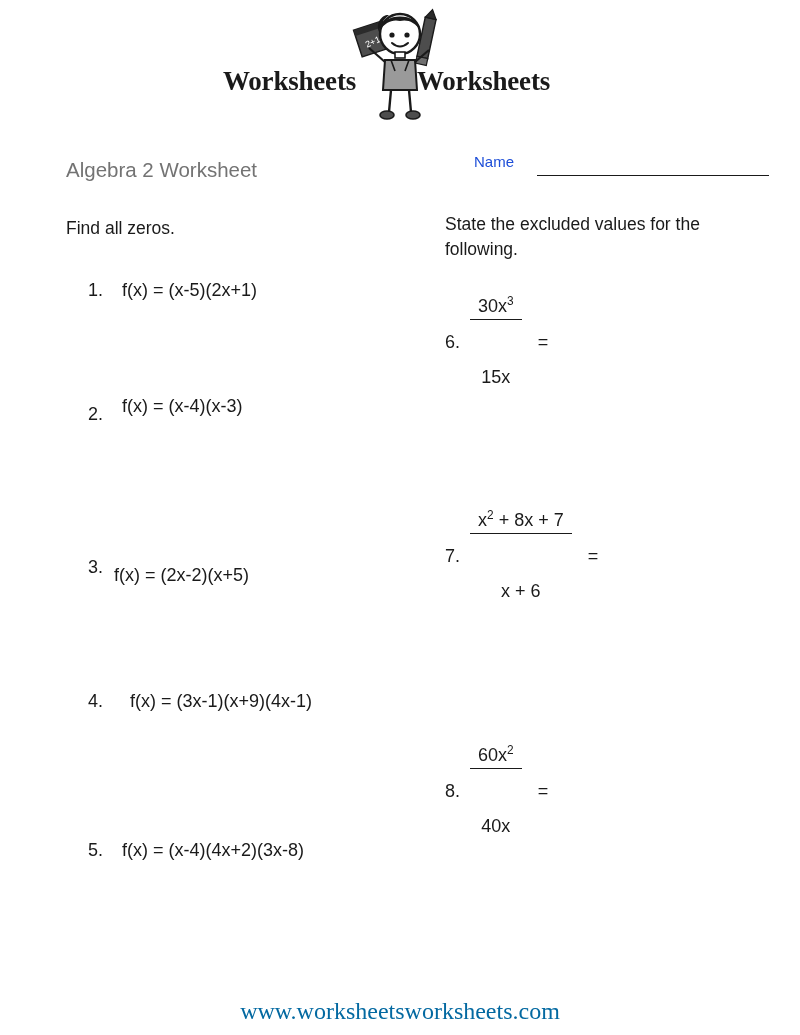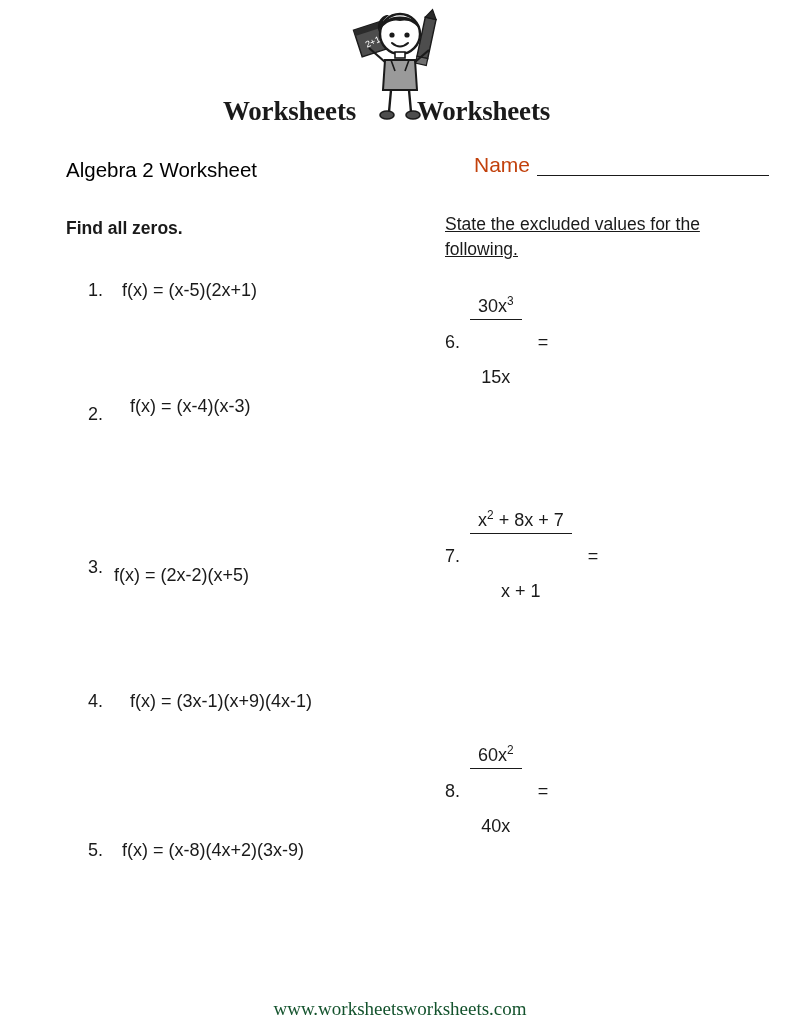--- a/index.html
+++ b/index.html
@@ -32,68 +32,67 @@
   }
   .logo-word {
     position: absolute;
     top: 58px;
     font-family: "Liberation Serif", serif;
     font-weight: bold;
     font-size: 27px;
     letter-spacing: -0.2px;
     color: #1a1a1a;
     white-space: nowrap;
-    margin-top: 30px;
   }
   .logo-word.left  { left: -12px; }
   .logo-word.right { left: 182px; }
 
   
   .mascot {
     position: absolute;
     left: 110px;
     top: 0px;
     width: 110px;
     height: 115px;
   }
 
   
   .worksheet-title {
     position: absolute;
     left: 66px;
     top: 158px;
     font-size: 20.5px;
-    color: #000000;
+    color: #737373;
     white-space: nowrap;
   }
   .name-label {
     position: absolute;
     left: 474px;
     top: 153px;
-    font-size: 21px;
-    color: #c2410c;
+    font-size: 15px;
+    color: #1d4ed8;
   }
   .name-rule {
     position: absolute;
     left: 537px;
     top: 175px;
     width: 232px;
     height: 0;
     border-bottom: 1.6px solid #1a1a1a;
   }
 
   
   .col-head {
     position: absolute;
     font-size: 17.5px;
     line-height: 25px;
     color: #1a1a1a;
   }
-  .col-head.left  { left: 66px;  top: 216px; font-weight: bold; }
-  .col-head.right { left: 445px; top: 212px; width: 270px; text-decoration: underline; }
+  .col-head.left  { left: 66px;  top: 216px; }
+  .col-head.right { left: 445px; top: 212px; width: 270px; }
 
   
   .problem {
     position: absolute;
     font-size: 18px;
     color: #1a1a1a;
     white-space: nowrap;
   }
   .problem .num {
     display: inline-block;
@@ -103,21 +102,21 @@
   .problem .body { display: inline-block; }
 
   
   #p1 { left: 88px;  top: 280px; }
   #p2 { left: 88px;  top: 404px; }
   #p3 { left: 88px;  top: 557px; }
   #p4 { left: 88px;  top: 691px; }
   #p5 { left: 88px;  top: 840px; }
 
   #p1 .body { margin-left: 8px; }
-  #p2 .body { margin-left: 16px; position: relative; top: -8px; }
+  #p2 .body { margin-left: 8px; position: relative; top: -8px; }
   #p3 .body { position: relative; top: 8px; }
   #p4 .body { margin-left: 16px; }
   #p5 .body { margin-left: 8px; }
 
   
   .frac-problem {
     position: absolute;
     font-size: 18px;
     color: #1a1a1a;
     display: flex;
@@ -156,22 +155,22 @@
   #p8 { left: 445px; top: 745px; }
 
   
   .footer {
     position: absolute;
     left: 0;
     top: 998px;
     width: 800px;
     text-align: center;
     font-family: "Liberation Serif", serif;
-    font-size: 19px;
-    color: #14532d;
+    font-size: 24px;
+    color: #0369a1;
   }
 </style>
 </head>
 <body>
 
 <div class="logo-block">
   <div class="logo-inner">
     <div class="logo-word left">Worksheets</div>
     <div class="logo-word right">Worksheets</div>
 
@@ -228,37 +227,37 @@
 <div class="problem" id="p2">
   <span class="num">2.</span><span class="body">f(x) = (x-4)(x-3)</span>
 </div>
 <div class="problem" id="p3">
   <span class="num">3.</span><span class="body">f(x) = (2x-2)(x+5)</span>
 </div>
 <div class="problem" id="p4">
   <span class="num">4.</span><span class="body">f(x) = (3x-1)(x+9)(4x-1)</span>
 </div>
 <div class="problem" id="p5">
-  <span class="num">5.</span><span class="body">f(x) = (x-8)(4x+2)(3x-9)</span>
+  <span class="num">5.</span><span class="body">f(x) = (x-4)(4x+2)(3x-8)</span>
 </div>
 
 <div class="frac-problem" id="p6">
   <span class="fnum">6.</span>
   <span class="frac">
     <span class="top"><span>30x</span><sup>3</sup></span>
     <span class="bot">15x</span>
   </span>
   <span class="eq">=</span>
 </div>
 
 <div class="frac-problem" id="p7">
   <span class="fnum">7.</span>
   <span class="frac">
     <span class="top"><span>x</span><sup>2</sup><span> + 8x + 7</span></span>
-    <span class="bot">x + 1</span>
+    <span class="bot">x + 6</span>
   </span>
   <span class="eq">=</span>
 </div>
 
 <div class="frac-problem" id="p8">
   <span class="fnum">8.</span>
   <span class="frac">
     <span class="top"><span>60x</span><sup>2</sup></span>
     <span class="bot">40x</span>
   </span>

